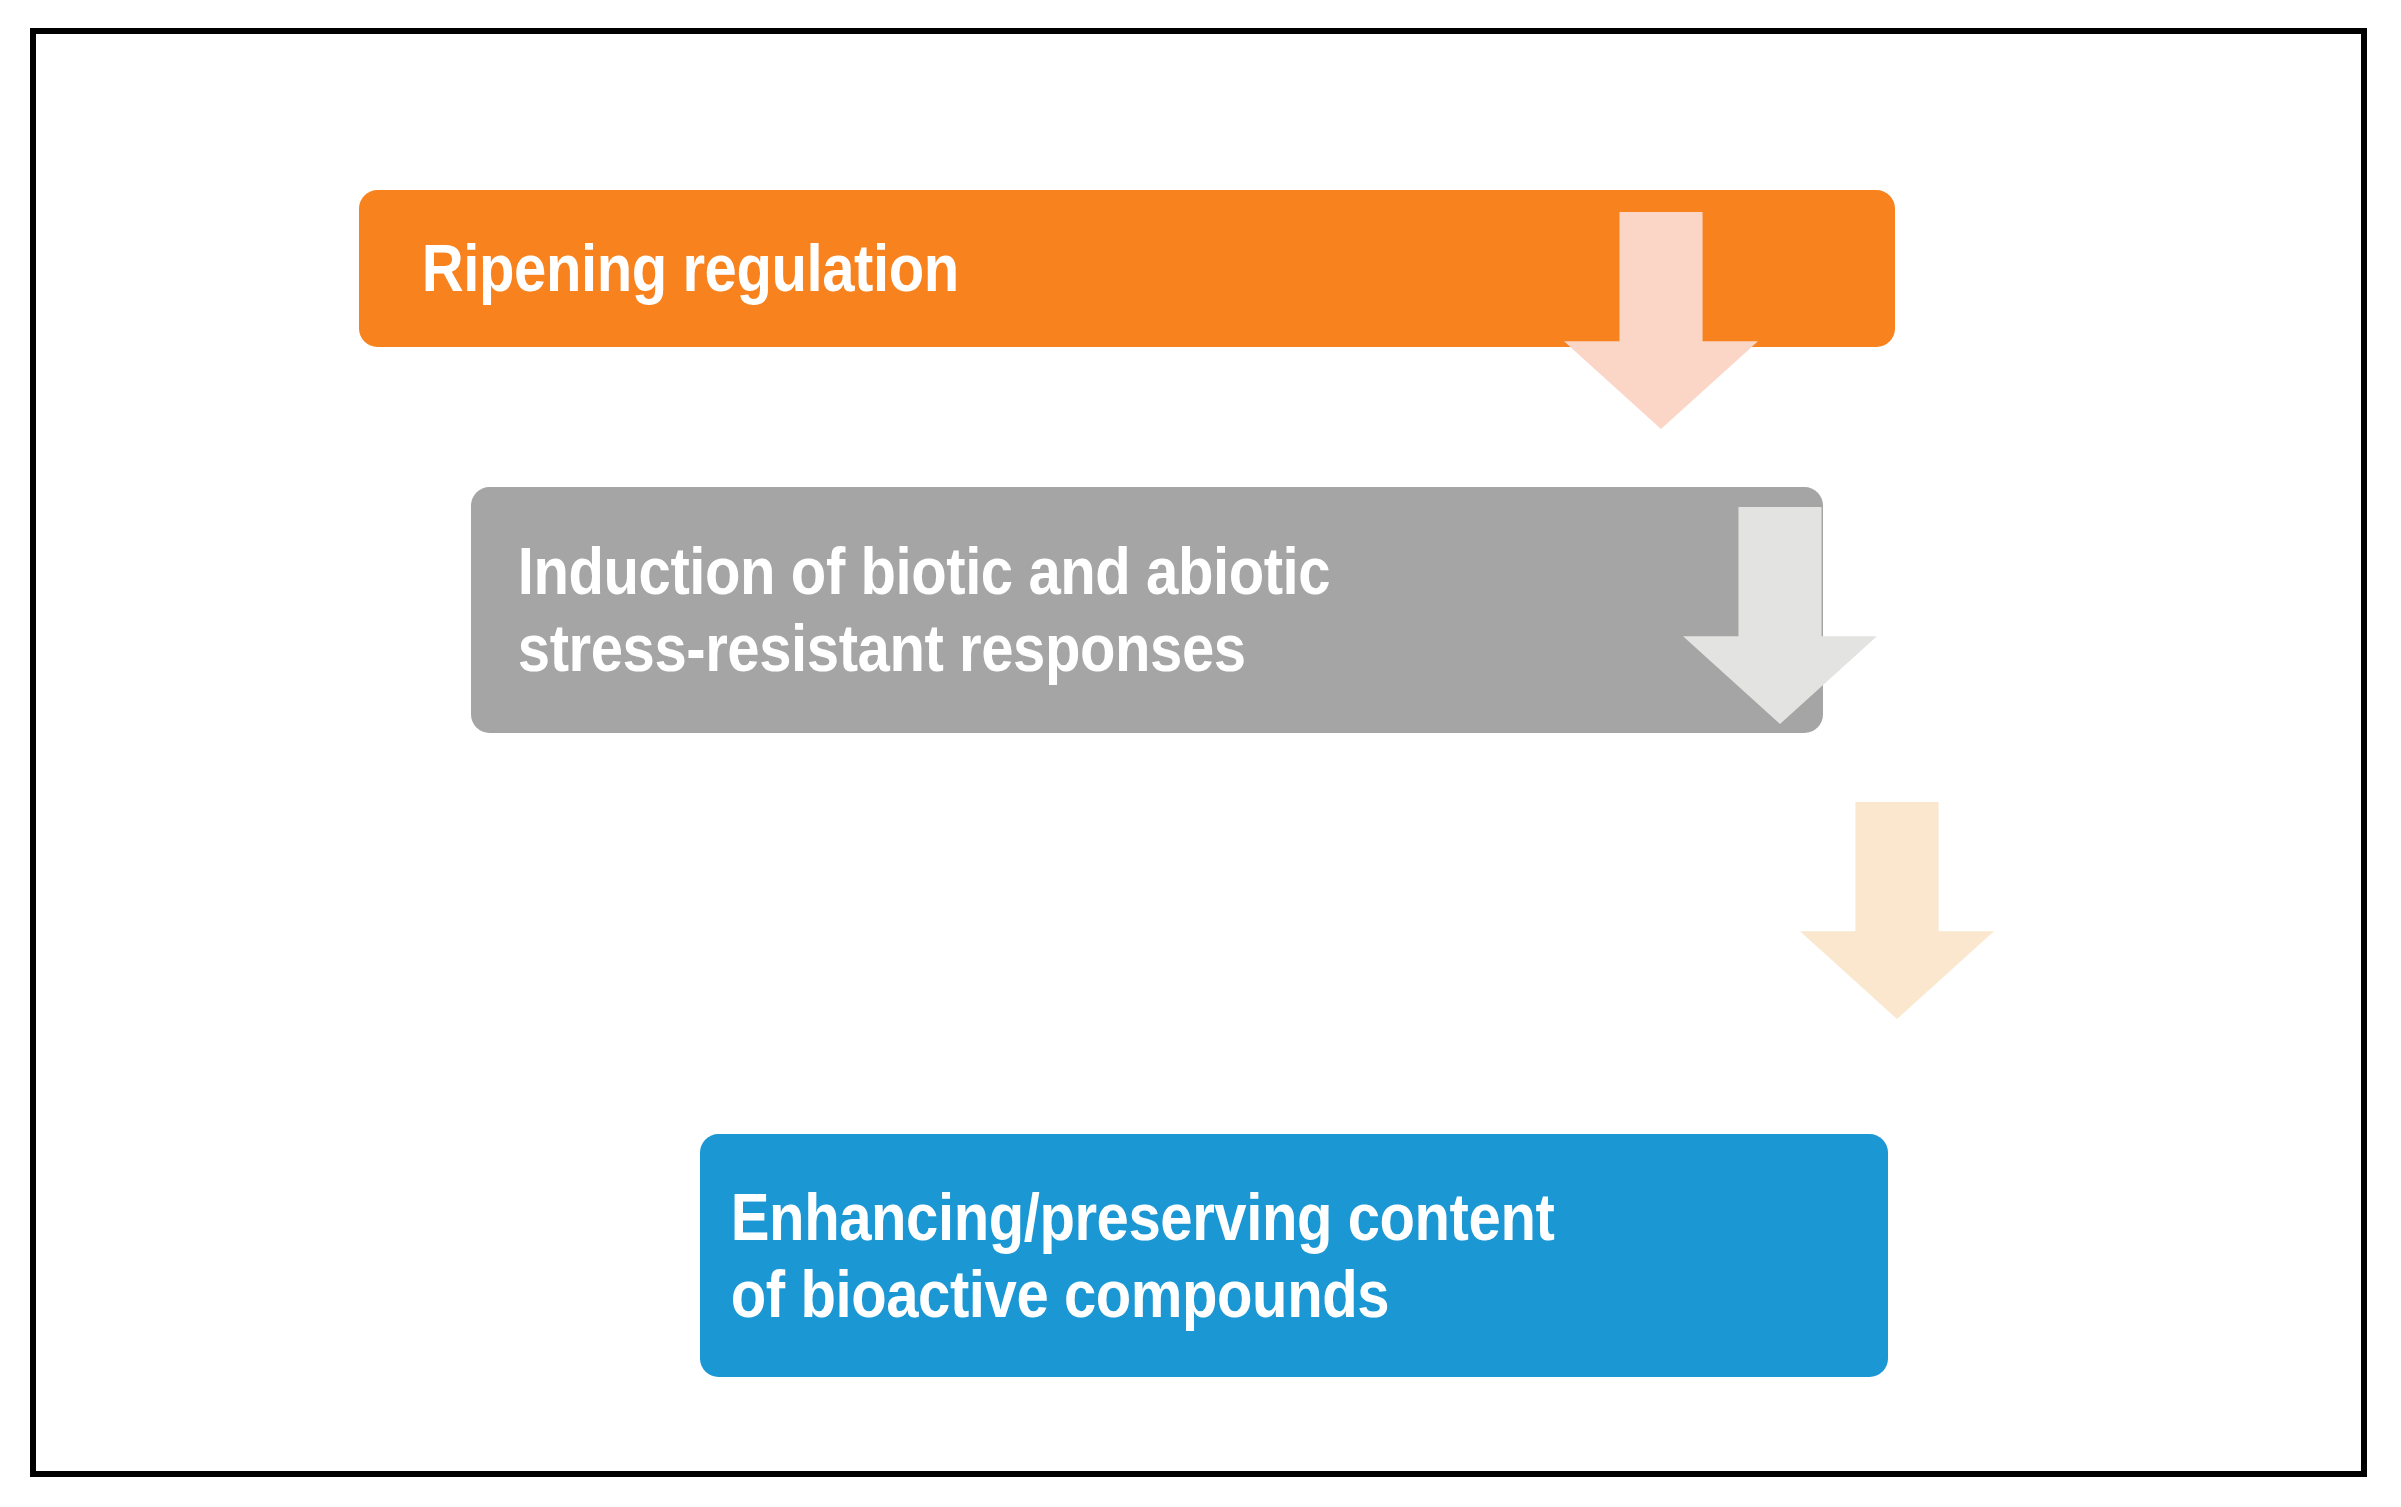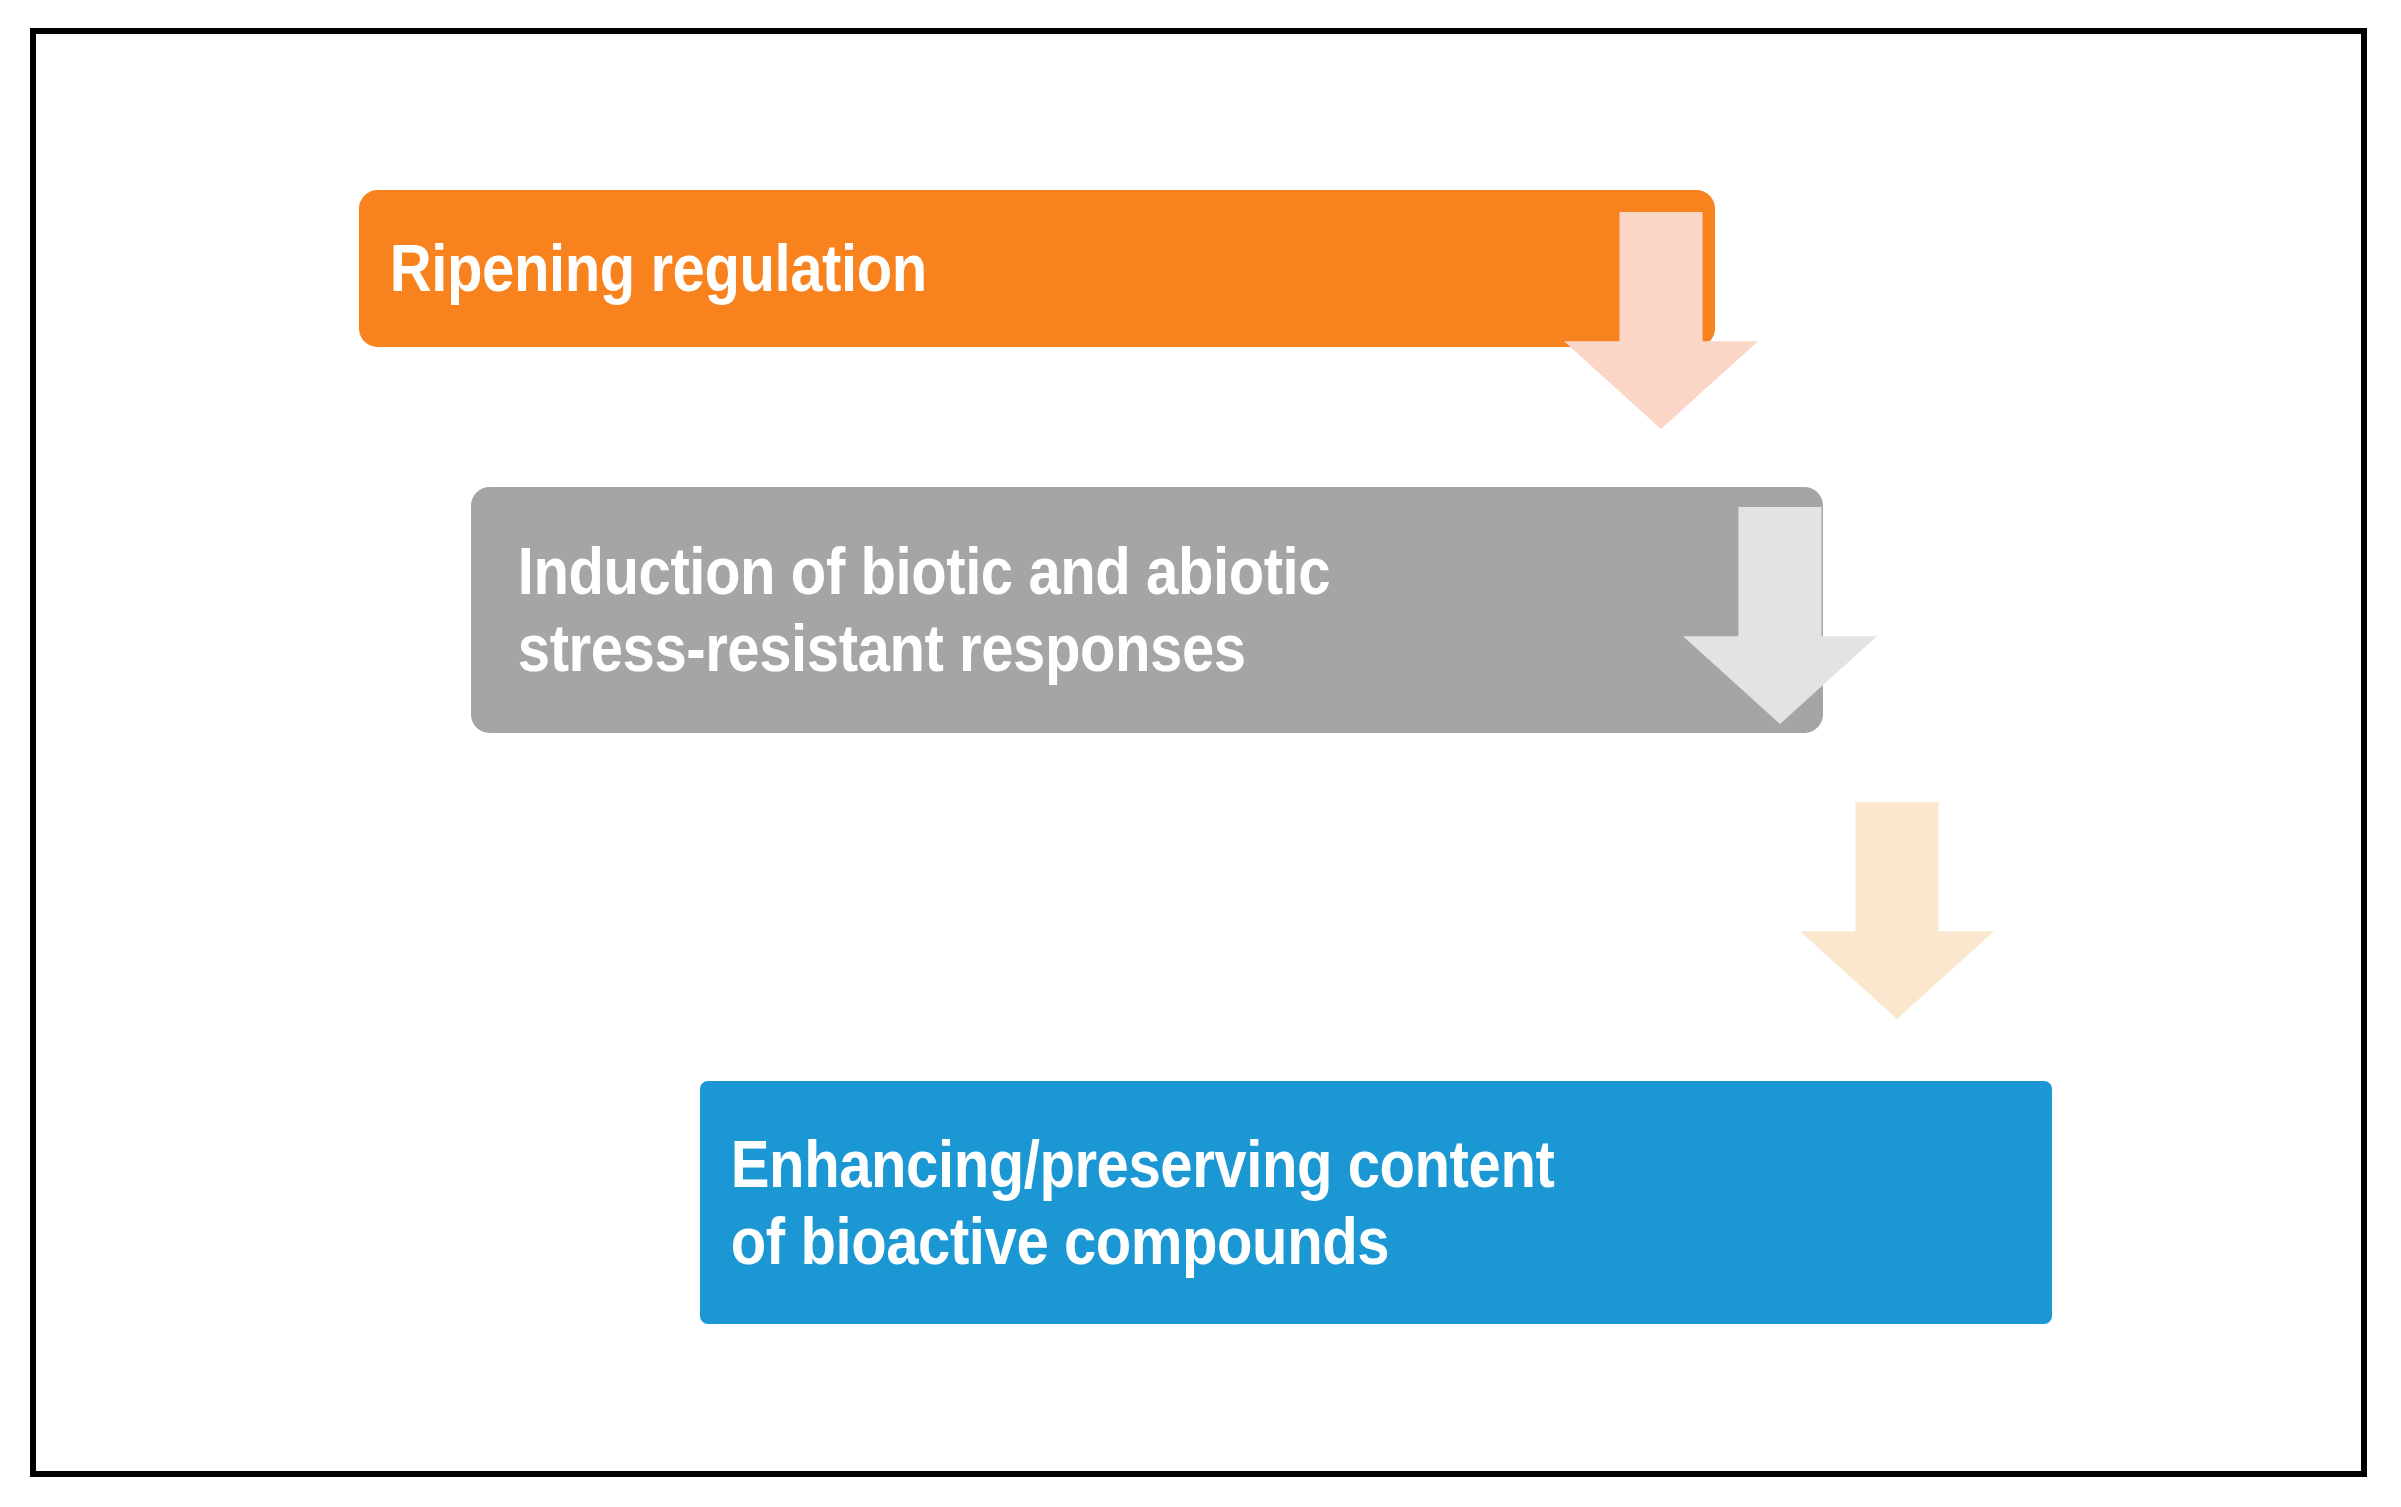--- a/index.html
+++ b/index.html
@@ -59,23 +59,24 @@
     transform: scaleX(0.88);
     transform-origin: left center;
     white-space: pre-line;
     -webkit-font-smoothing: antialiased;
   }
 
   
   #step-box-ripening {
     left: 323px;
     top: 156px;
-    width: 1356px;
+    width: 1536px;
     height: 157px;
     background: #F7821E;
+    padding-left: 32px;
   }
   #step-box-ripening .step-text { padding-left: 35px; }
 
   #step-box-stress {
     left: 435px;
     top: 453px;
     width: 1352px;
     height: 246px;
     background: #A5A5A5;
   }
@@ -85,25 +86,24 @@
     left: 546px;
     top: 747px;
     width: 1359px;
     height: 249px;
     background: #FBBF07;
   }
   #step-box-microorganisms .step-text { padding-left: 35px; }
 
   #step-box-bioactive {
     left: 664px;
-    top: 1047px;
-    width: 1352px;
+    top: 1100px;
+    width: 1188px;
     height: 243px;
     background: #1B97D4;
-    border-radius: 8px;
   }
   #step-box-bioactive .step-text { padding-left: 35px; }
 
   
   .flow-arrow {
     position: absolute;
     z-index: 3;
     pointer-events: none;
   }
   .flow-arrow svg { display: block; width: 100%; height: 100%; }

